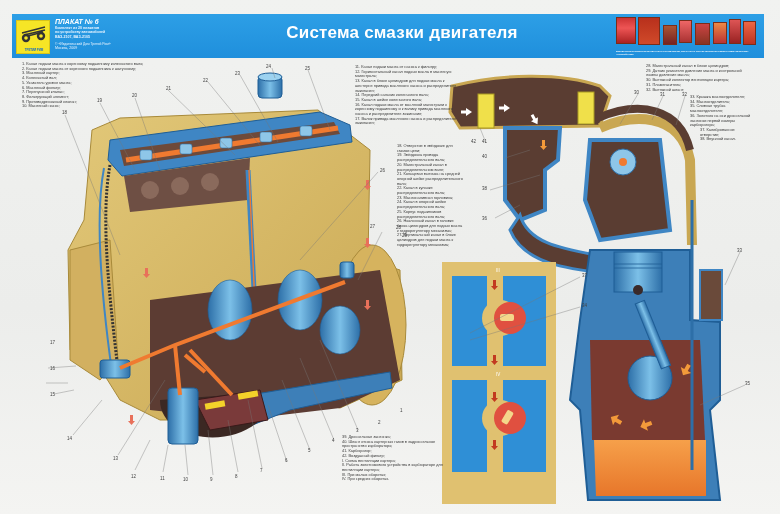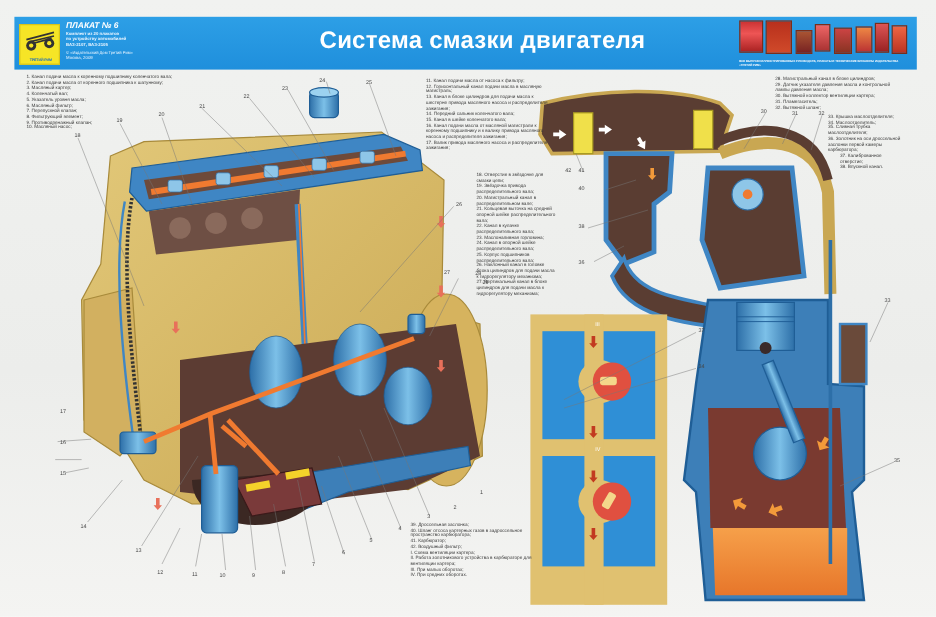--- a/index.html
+++ b/index.html
@@ -25,21 +25,21 @@
   .logo-caption {
     position: absolute; left: 2px; bottom: 1px; width: 30px; font-size: 3px;
     color: #1d6ebd; font-weight: bold; text-align: center; letter-spacing: -0.1px;
   }
   .plakat { position: absolute; left: 43px; top: 4px; color: #fff; }
   .plakat-no { font-size: 7px; font-style: italic; font-weight: bold; line-height: 8px; }
   .plakat-line { font-size: 3.6px; line-height: 4.4px; font-weight: bold; color: #e8f4ff; }
   .plakat-pub { font-size: 3.4px; line-height: 4.2px; color: #e8f4ff; margin-top: 3px; }
   .title {
     position: absolute; left: 200px; top: 9px; width: 380px; text-align: center;
-    color: #fff; font-size: 20px; font-weight: bold; letter-spacing: 0.2px;
+    color: #fff; font-size: 17px; font-weight: bold; letter-spacing: 0.2px;
   }
   .books { position: absolute; right: 8px; top: 3px; width: 140px; height: 38px; }
   .book { position: absolute; border: 1px solid #7a2d1a; }
   .books-caption {
     position: absolute; right: 8px; bottom: 2px; width: 140px; font-size: 2.4px;
     line-height: 3px; color: #fff; font-weight: bold;
   }
 
   
   .legend { position: absolute; font-size: 3.9px; line-height: 4.7px; color: #3a3a3a; }

